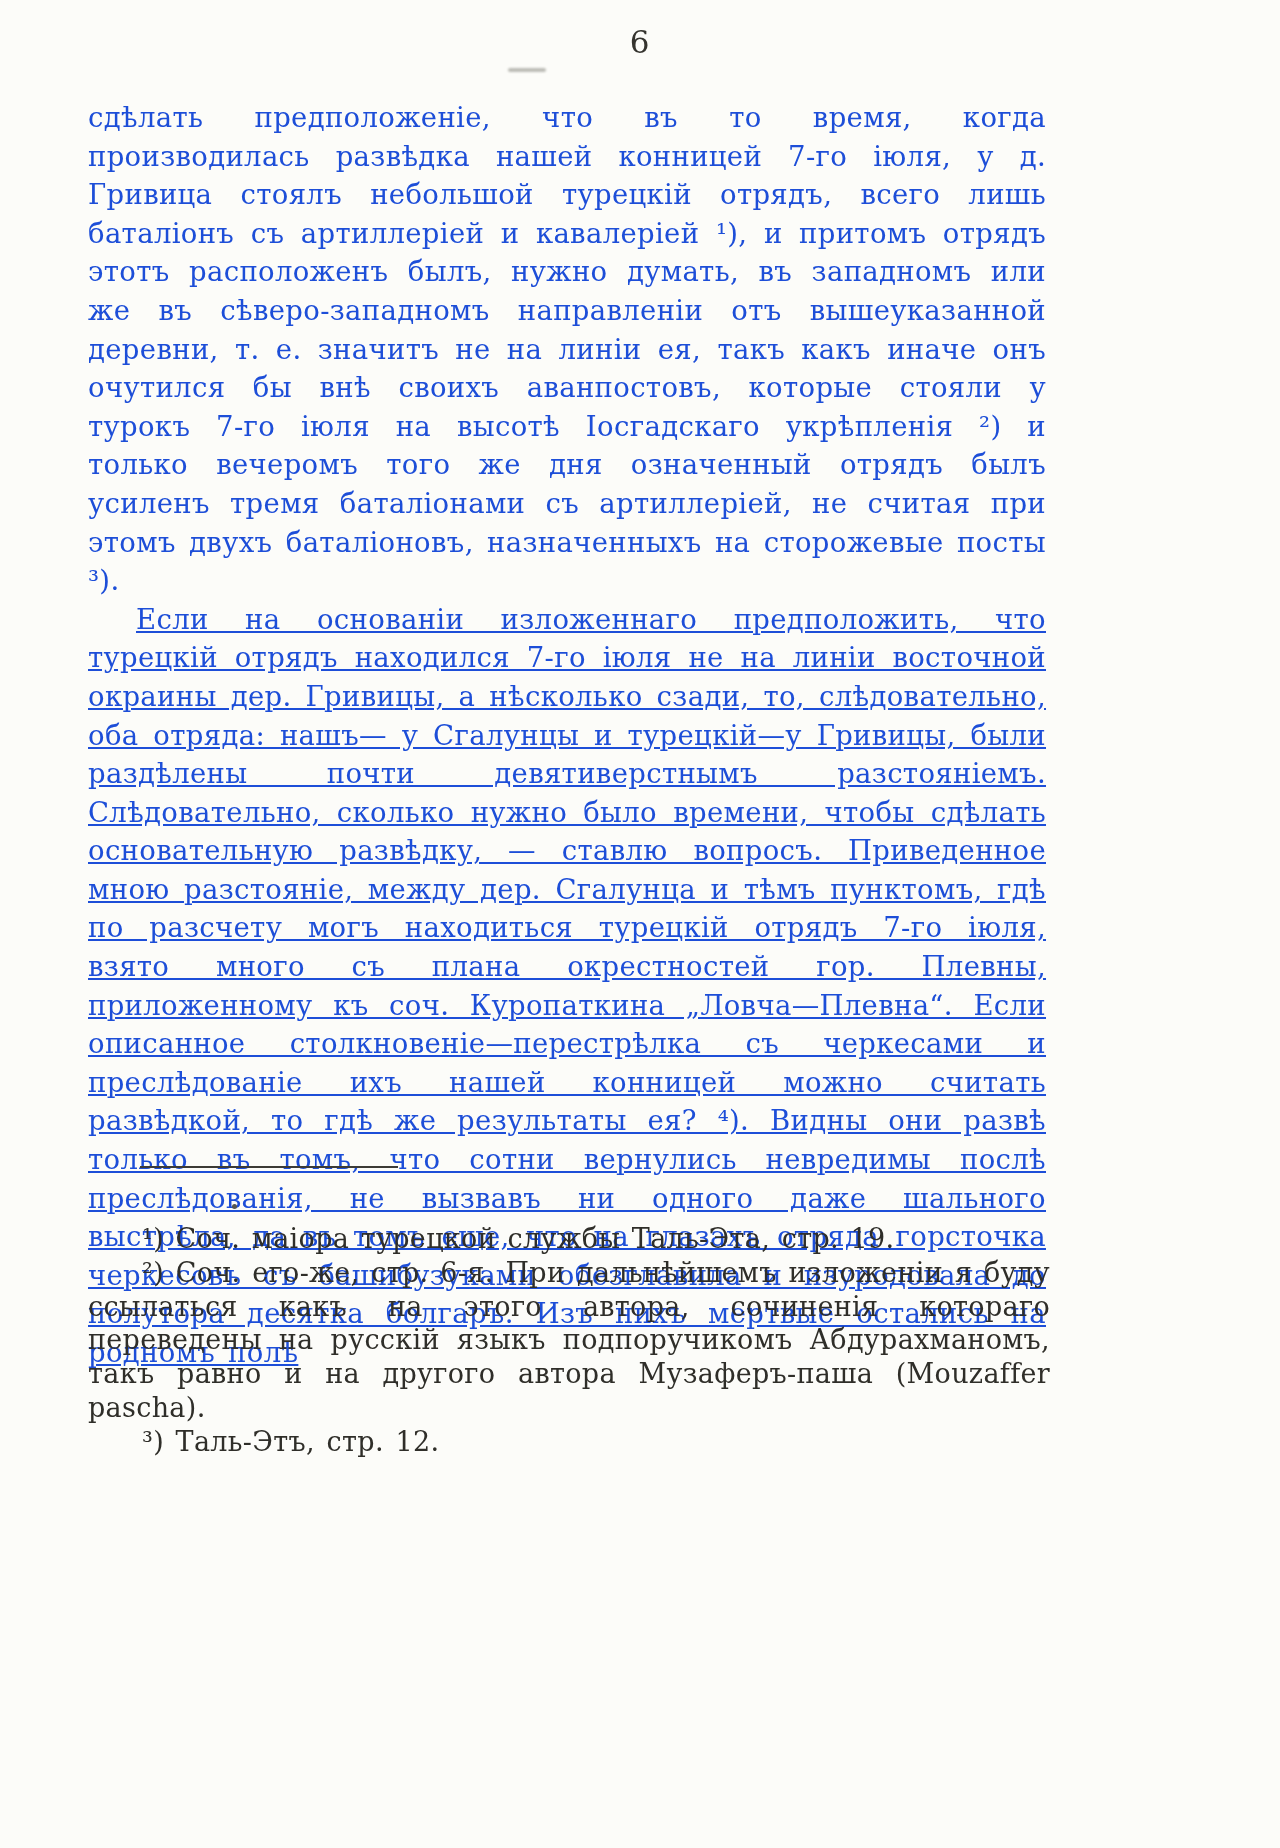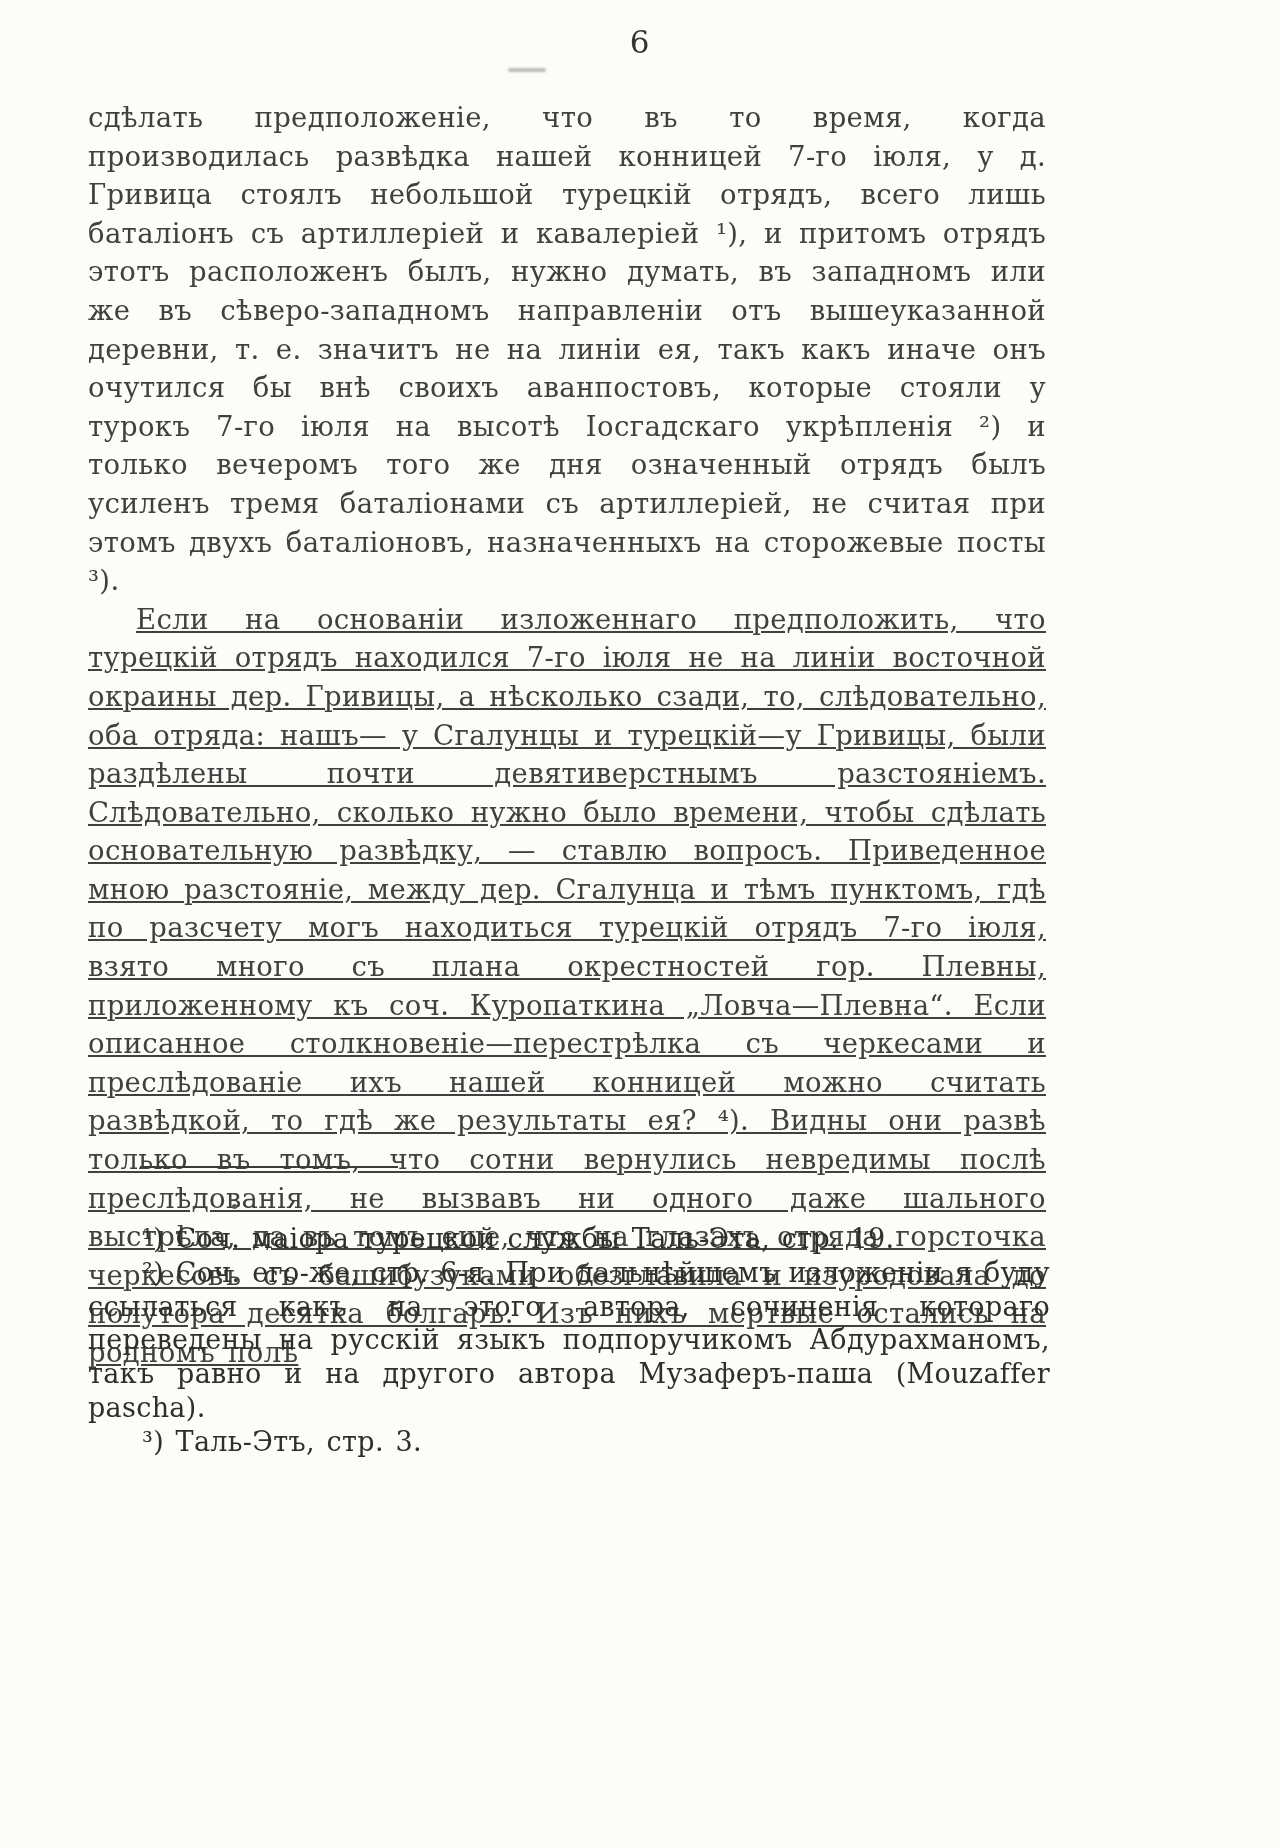--- a/index.html
+++ b/index.html
@@ -43,21 +43,21 @@
   .body-text {
     position: absolute;
     top: 98px;
     left: 88px;
     width: 958px;
     font-size: 27.5px;
     line-height: 38.6px;
     text-align: justify;
     word-spacing: 0.14em;
     letter-spacing: 0.012em;
-    color: #404040;
+    color: #1d4ed8;
   }
   .body-text p {
     margin: 0;
   }
   .body-text p.indent {
     text-indent: 48px;
     text-decoration: underline;
   }
   .footnote-sep {
     position: absolute;
@@ -107,16 +107,16 @@
     <p class="indent">Если на основаніи изложеннаго предположить, что турецкій отрядъ находился 7-го іюля не на линіи восточной окраины дер. Гривицы, а нѣсколько сзади, то, слѣдовательно, оба отряда: нашъ— у Сгалунцы и турецкій—у Гривицы, были раздѣлены почти девятиверстнымъ разстояніемъ. Слѣдовательно, сколько нужно было времени, чтобы сдѣлать основательную развѣдку, — ставлю вопросъ. Приведенное мною разстояніе, между дер. Сгалунца и тѣмъ пунктомъ, гдѣ по разсчету могъ находиться турецкій отрядъ 7-го іюля, взято много съ плана окрестностей гор. Плевны, приложенному къ соч. Куропаткина „Ловча—Плевна“. Если описанное столкновеніе—перестрѣлка съ черкесами и преслѣдованіе ихъ нашей конницей можно считать развѣдкой, то гдѣ же результаты ея? ⁴). Видны они развѣ только въ томъ, что сотни вернулись невредимы послѣ преслѣдованія, не вызвавъ ни одного даже шального выстрѣла, да въ томъ еще, что на глазахъ отряда горсточка черкесовъ съ башибузуками обезглавила и изуродовала до полутора десятка болгаръ. Изъ нихъ мертвые остались на родномъ полѣ</p>
   </div>
 
   <div class="footnote-sep"></div>
 
   <div class="ink-dot"></div>
 
   <div class="footnotes">
     <p>¹) Соч. маіора турецкой службы Таль-Эта, стр. 19.</p>
     <p>²) Соч. его-же, стр. 6-я. При дальнѣйшемъ изложеніи я буду ссылаться какъ на этого автора, сочиненія котораго переведены на русскій языкъ подпоручикомъ Абдурахманомъ, такъ равно и на другого автора Музаферъ-паша (Mouzaffer pascha).</p>
-    <p>³) Таль-Этъ, стр. 3.</p>
+    <p>³) Таль-Этъ, стр. 12.</p>
   </div>
 
 </div>
 
 </body></html>

